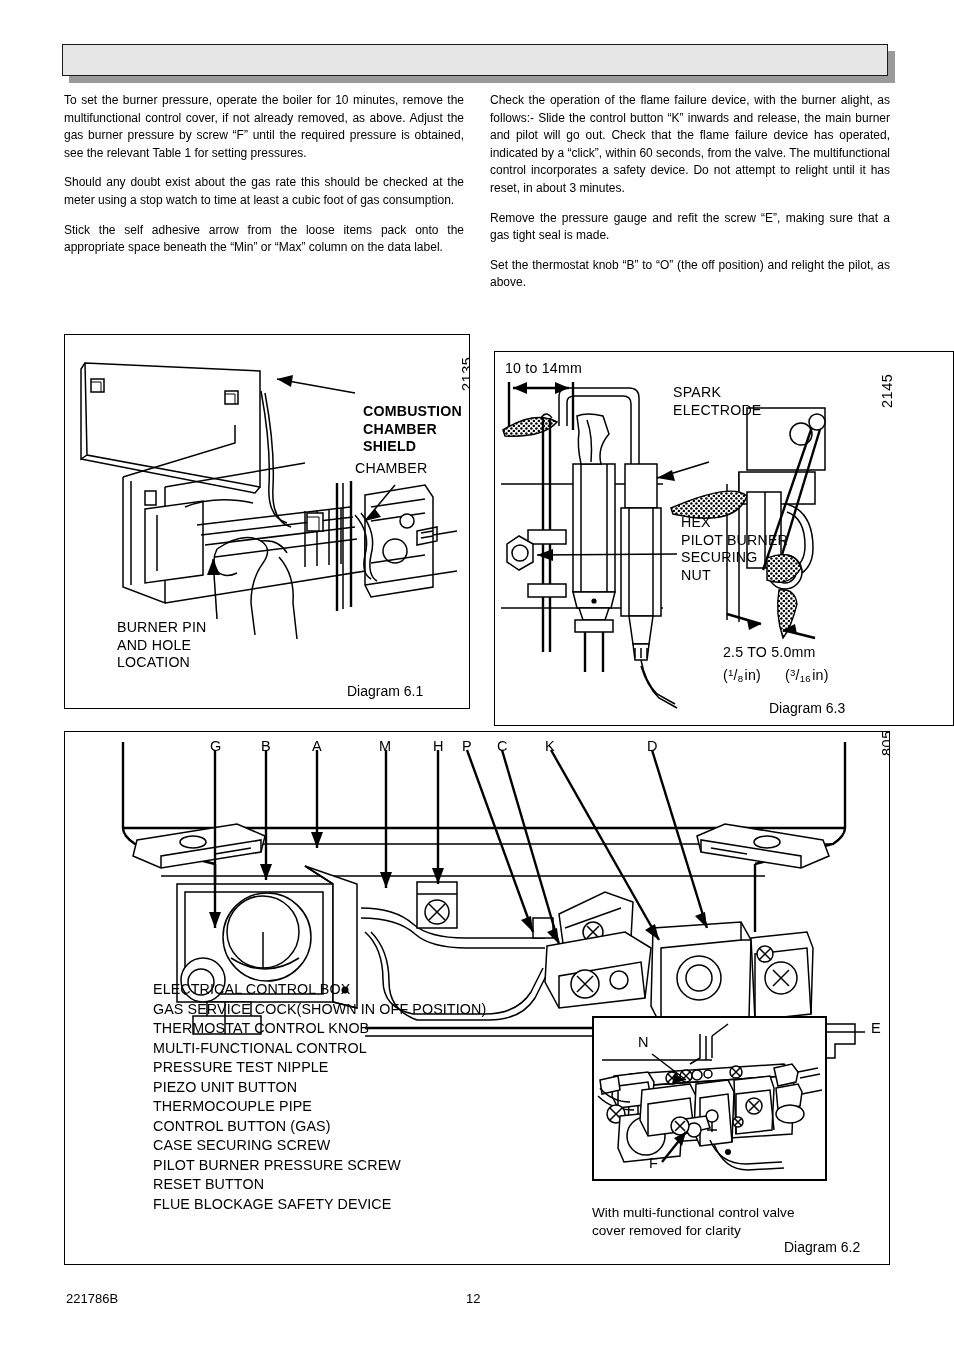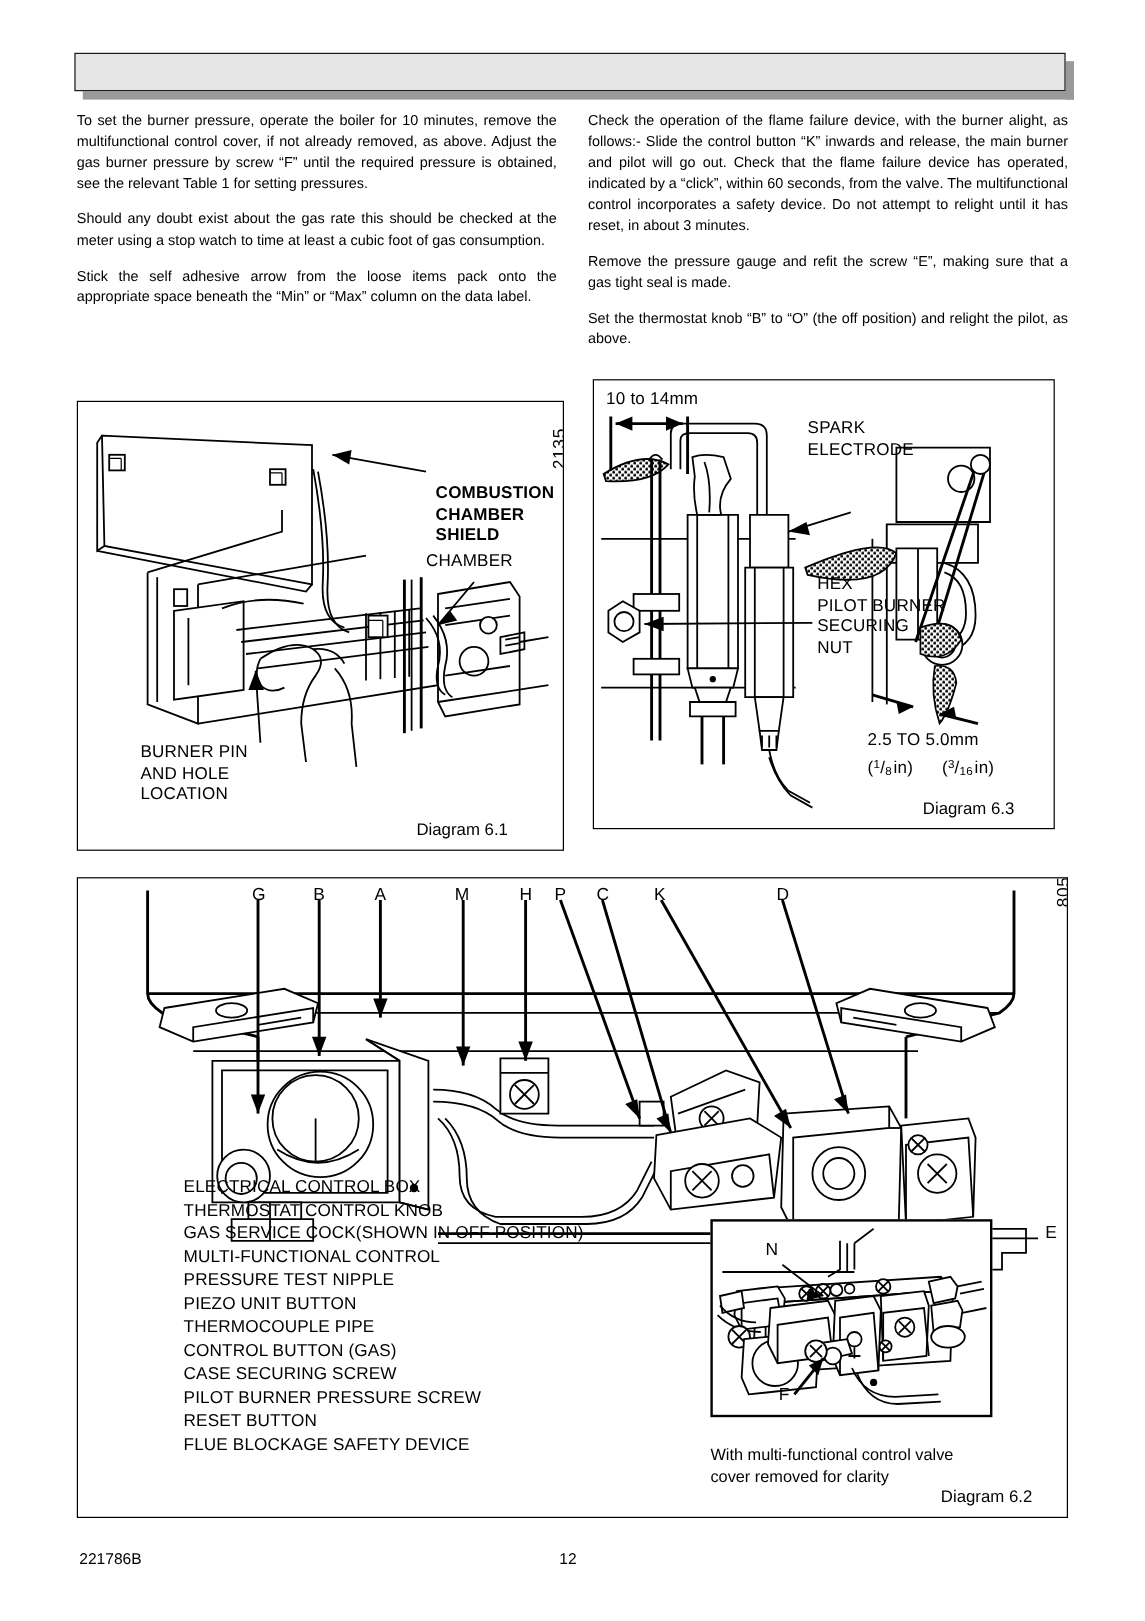--- a/index.html
+++ b/index.html
@@ -58,21 +58,21 @@
 
   
   .dbox {
     position: absolute;
     border: 1.4px solid #000;
     box-sizing: border-box;
     background: #fff;
     overflow: hidden;
   }
   #diagram-61-box { left: 64px;  top: 334px; width: 406px; height: 375px; }
-  #diagram-63-box { left: 494px; top: 316px; width: 385px; height: 375px; }
+  #diagram-63-box { left: 494px; top: 351px; width: 460px; height: 375px; }
   #diagram-62-box { left: 64px;  top: 731px; width: 826px; height: 534px; }
 
   .dcaption {
     position: absolute;
     font-size: 14px;
     white-space: nowrap;
   }
   .refnum {
     position: absolute;
     font-size: 14.5px;
@@ -515,22 +515,22 @@
   <div class="dletter" style="left:480px; top:6px;">K</div>
   <div class="dletter" style="left:582px; top:6px;">D</div>
 
   <div class="dletter" style="left:806px; top:288px;">E</div>
 
   <div class="refnum" style="left:814px; top:24px;">8052</div>
 </div>
 
 <div id="legend-list">
   <div>ELECTRICAL CONTROL BOX</div>
+  <div>GAS SERVICE COCK(SHOWN IN OFF POSITION)</div>
   <div>THERMOSTAT CONTROL KNOB</div>
-  <div>GAS SERVICE COCK(SHOWN IN OFF POSITION)</div>
   <div>MULTI-FUNCTIONAL CONTROL</div>
   <div>PRESSURE TEST NIPPLE</div>
   <div>PIEZO UNIT BUTTON</div>
   <div>THERMOCOUPLE PIPE</div>
   <div>CONTROL BUTTON (GAS)</div>
   <div>CASE SECURING SCREW</div>
   <div>PILOT BURNER PRESSURE SCREW</div>
   <div>RESET BUTTON</div>
   <div>FLUE BLOCKAGE SAFETY DEVICE</div>
 </div>

